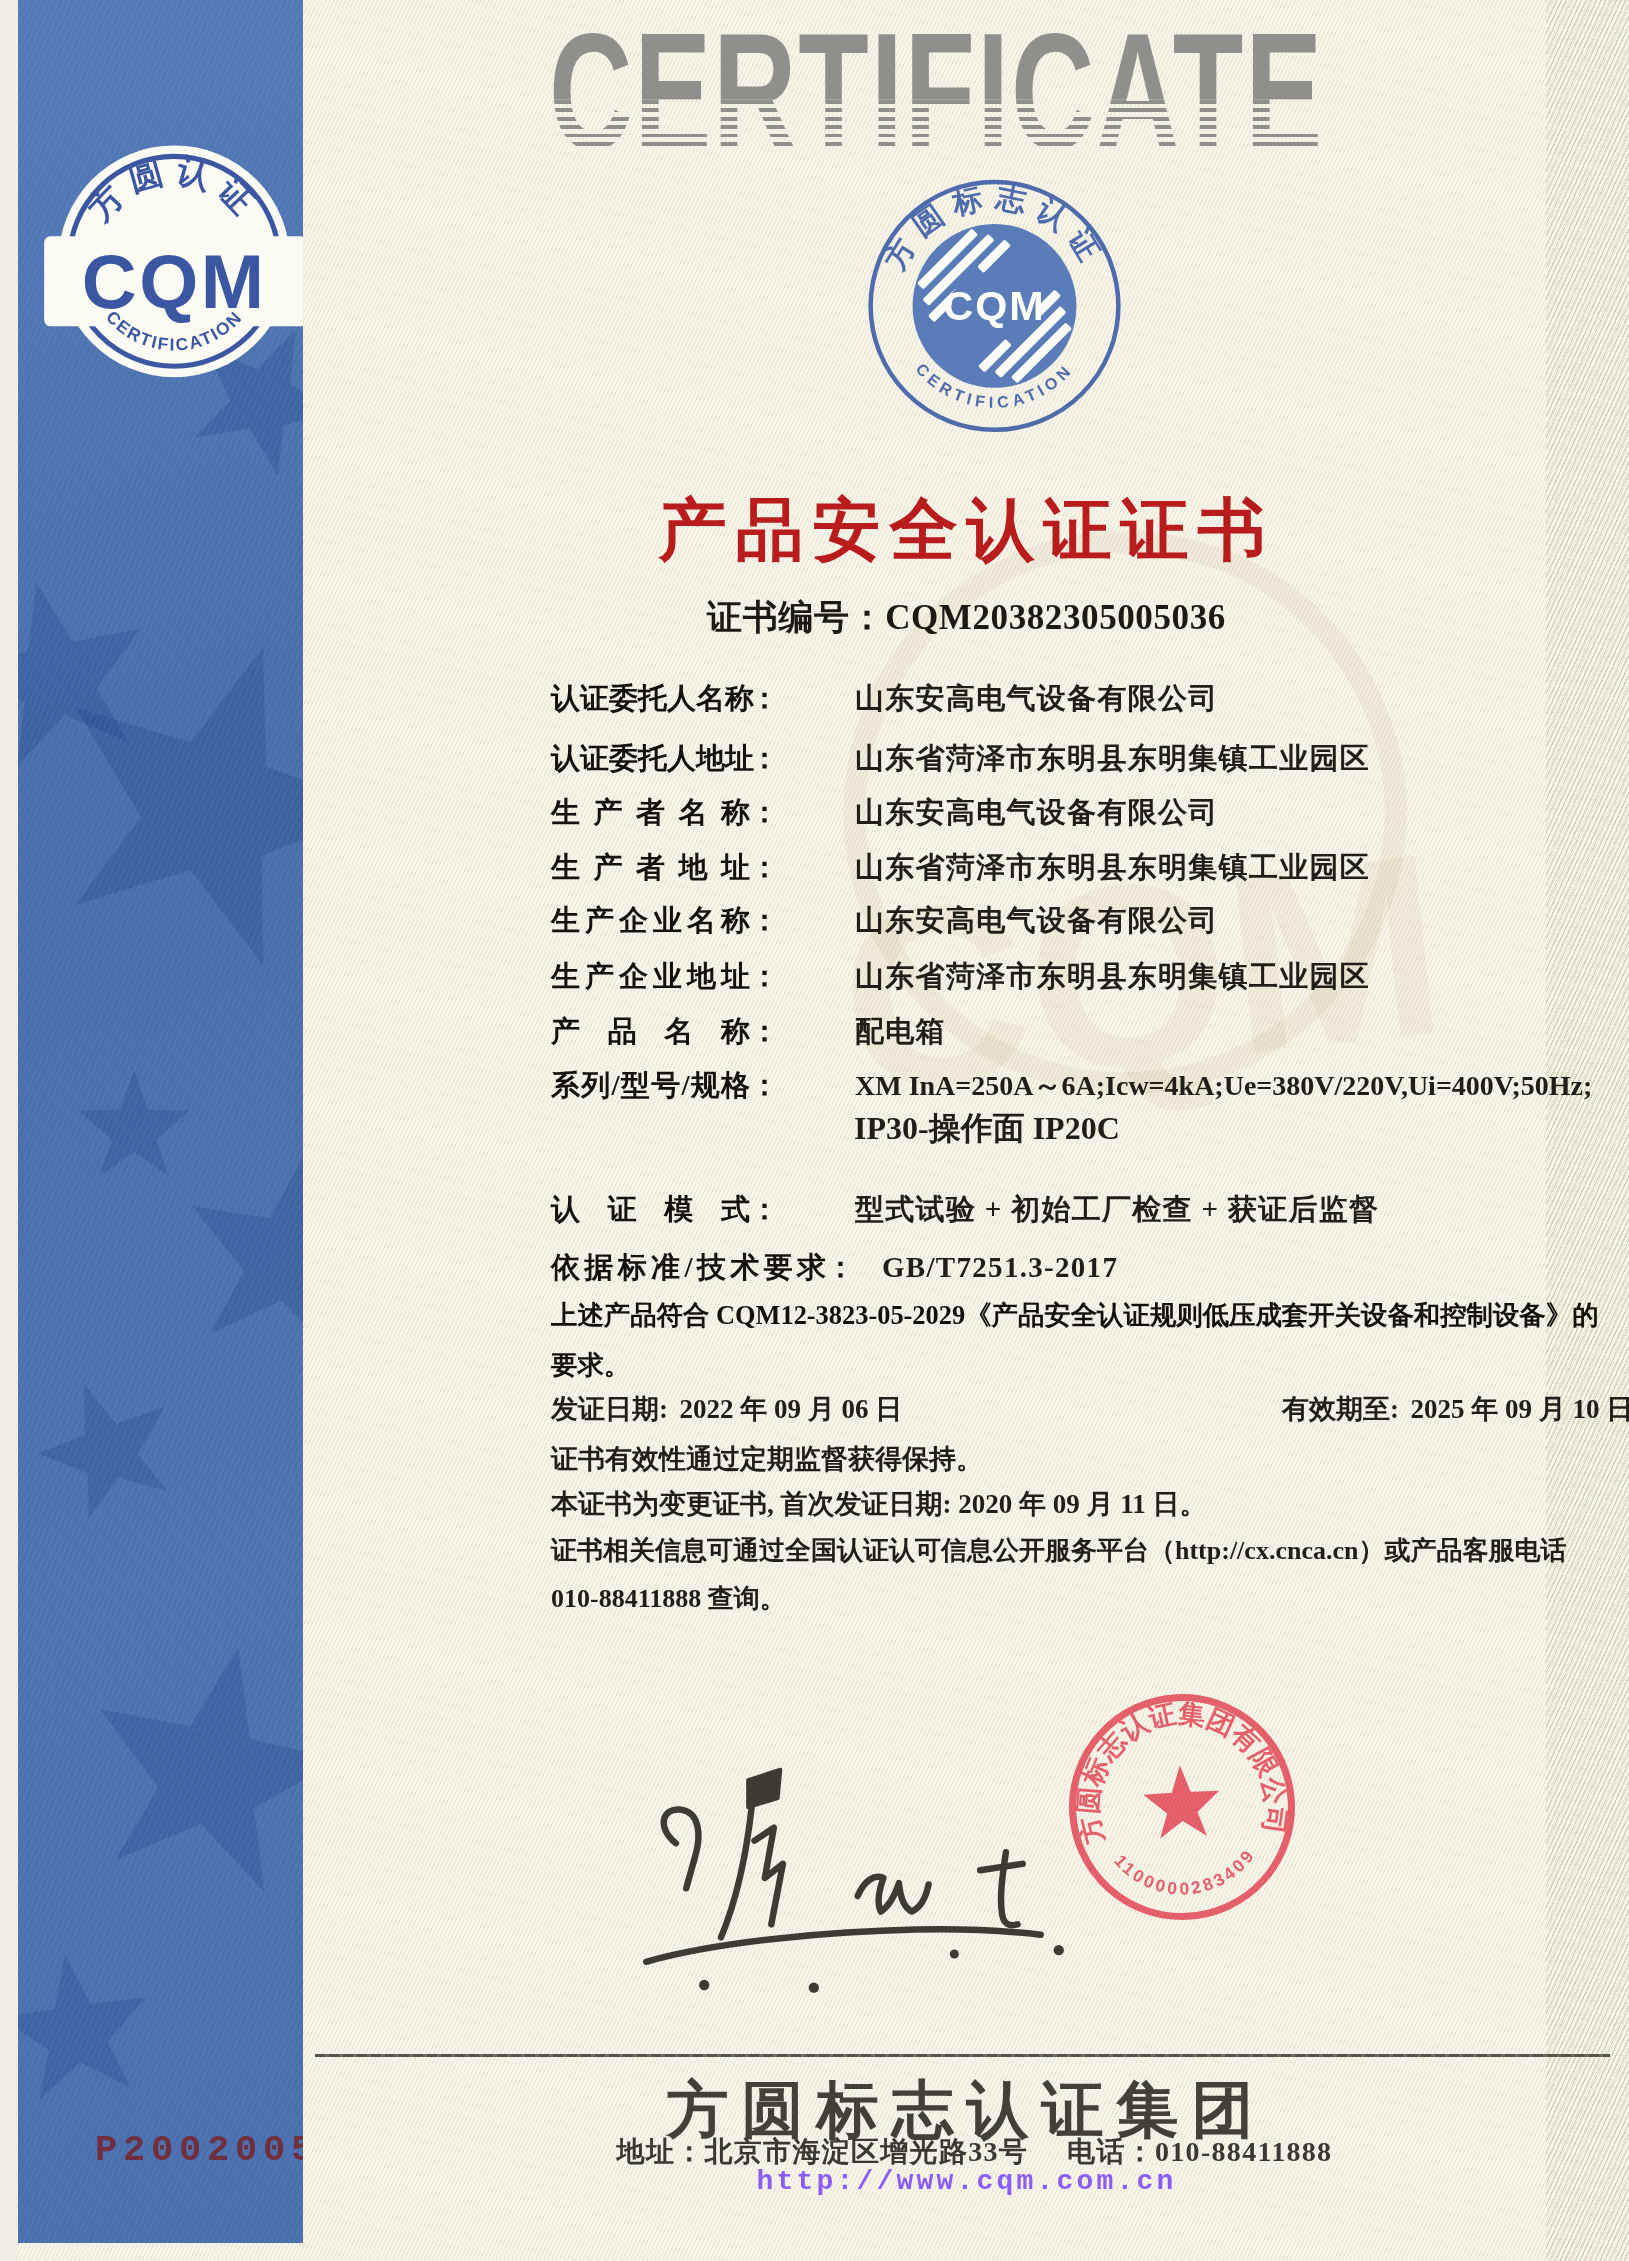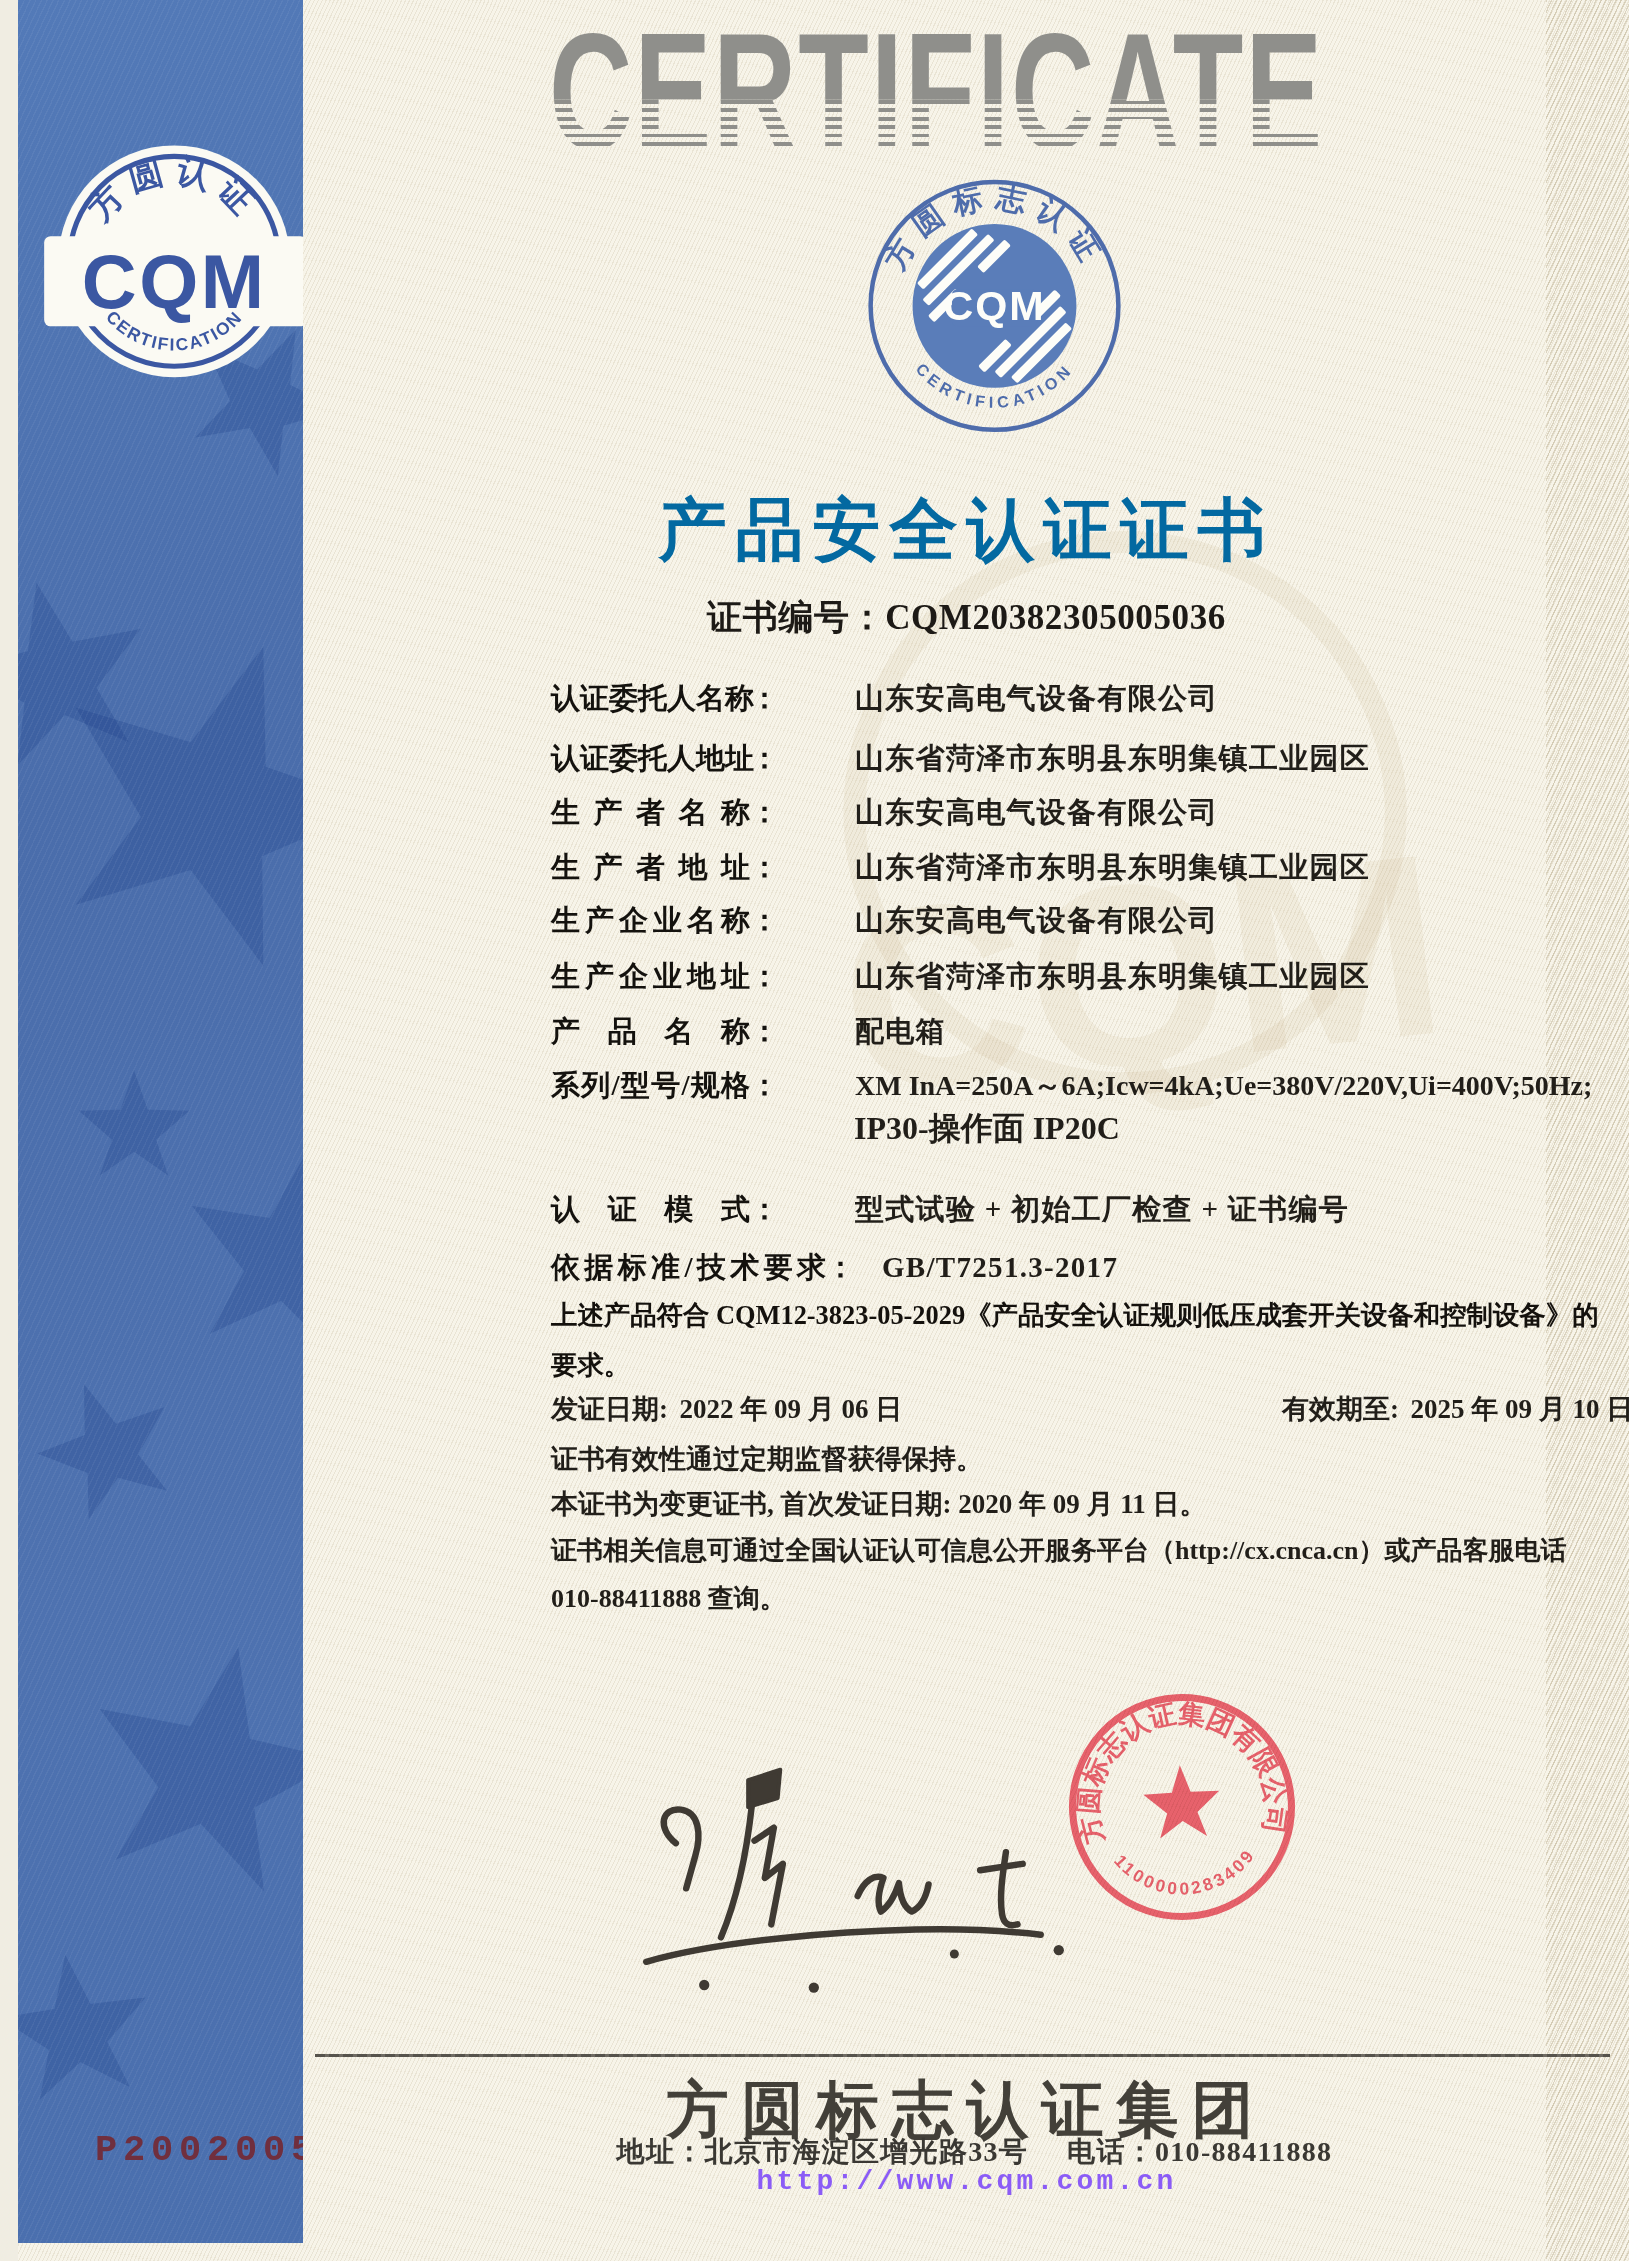--- a/index.html
+++ b/index.html
@@ -56,21 +56,21 @@
       repeating-linear-gradient(180deg,#8f8f8b 0 3.9px,rgba(143,143,139,0) 3.9px 8.4px);
     background-size:100% 55%,100% 45%;
     background-position:0 0,0 100%;
     background-repeat:no-repeat;
     white-space:nowrap;
   }
   
   .badge-svg{position:absolute;left:859px;top:173px;z-index:4;}
   
   .content-center{position:absolute;left:303px;width:1327px;text-align:center;z-index:4;}
-  .doc-title{top:485px;font-size:68px;font-weight:700;letter-spacing:9px;color:#0369a1;}
+  .doc-title{top:485px;font-size:68px;font-weight:700;letter-spacing:9px;color:#b91c1c;}
   .cert-no-line{top:594px;font-size:35px;font-weight:600;color:#1d1a16;letter-spacing:0.6px;text-align:center;}
   
   .row{position:absolute;left:551px;z-index:4;font-size:29px;white-space:nowrap;}
   .row .label{
     display:inline-block;width:199px;font-weight:700;color:#14120e;
     text-align:justify;text-align-last:justify;vertical-align:bottom;
   }
   .row.wide-label .label{width:275px;}
   .row .colon{font-weight:700;color:#14120e;}
   .row .value{margin-left:76px;font-weight:700;color:#211e19;letter-spacing:1.3px;}
@@ -210,21 +210,21 @@
   <span class="label">生产企业地址</span><span class="colon">：</span><span class="value">山东省菏泽市东明县东明集镇工业园区</span>
 </div>
 <div class="row" style="top:1012px">
   <span class="label">产品名称</span><span class="colon">：</span><span class="value">配电箱</span>
 </div>
 <div class="row spec" style="top:1066px">
   <span class="label">系列/型号/规格</span><span class="colon">：</span><span class="value">XM InA=250A～6A;Icw=4kA;Ue=380V/220V,Ui=400V;50Hz;</span>
 </div>
 <div class="spec-line2" style="top:1107px">IP30-操作面 IP20C</div>
 <div class="row" style="top:1190px">
-  <span class="label">认证模式</span><span class="colon">：</span><span class="value">型式试验 + 初始工厂检查 + 证书编号</span>
+  <span class="label">认证模式</span><span class="colon">：</span><span class="value">型式试验 + 初始工厂检查 + 获证后监督</span>
 </div>
 <div class="row wide-label" style="top:1248px">
   <span class="label">依据标准/技术要求</span><span class="colon">：</span><span class="value">GB/T7251.3-2017</span>
 </div>
 
 <div class="statement" style="top:1298px">上述产品符合 CQM12-3823-05-2029《产品安全认证规则低压成套开关设备和控制设备》的</div>
 <div class="statement" style="top:1348px">要求。</div>
 
 <div class="note" style="top:1391px">
   <span>发证日期:</span><span class="date-gap"></span><span>2022 年 09 月 06 日</span>

